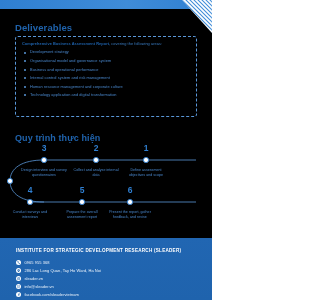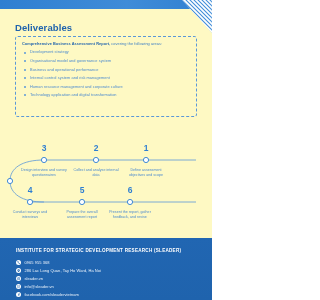--- a/index.html
+++ b/index.html
@@ -2,21 +2,21 @@
 <html><head>
 <meta charset="utf-8">
 <style>
   html,body{margin:0;padding:0;}
   body{
     width:212px;height:300px;overflow:hidden;
     background:#ffffff;
     font-family:"Liberation Sans", sans-serif;
     -webkit-font-smoothing:antialiased;
   }
-  .slide{position:relative;width:212px;height:300px;background:#fef9c3;overflow:hidden;}
+  .slide{position:relative;width:212px;height:300px;background:#000000;overflow:hidden;}
 
   
   .topbar{position:absolute;left:0;top:0;width:212px;height:9px;background:#2f7fd1;}
   .topbar-inner{position:absolute;left:0;top:0;width:212px;height:9px;
     background:linear-gradient(90deg,#2f7fd1 0%,#3f8cd8 60%,#2f7fd1 100%);}
 
   
   .corner{position:absolute;right:0;top:0;width:30px;height:33px;overflow:hidden;}
   .corner svg{display:block;}
 
@@ -110,20 +110,21 @@
     <ul class="box-list">
       <li>Development strategy</li>
       <li>Organisational model and governance system</li>
       <li>Business and operational performance</li>
       <li>Internal control system and risk management</li>
       <li>Human resource management and corporate culture</li>
       <li>Technology application and digital transformation</li>
     </ul>
   </div>
 
+  <div class="h-process">Quy trình thực hiện</div>
 
   <div class="proc">
     <svg width="212" height="90" viewBox="0 0 212 90">
 
       <line x1="44" y1="14" x2="196" y2="14" stroke="#5a97d8" stroke-width="0.8"></line>
 
       <line x1="28" y1="56" x2="196" y2="56" stroke="#5a97d8" stroke-width="0.8"></line>
 
       <path d="M44 14 C 22 14, 10 22, 10 35 C 10 48, 22 56, 44 56" fill="none" stroke="#5a97d8" stroke-width="0.8"></path>
 

